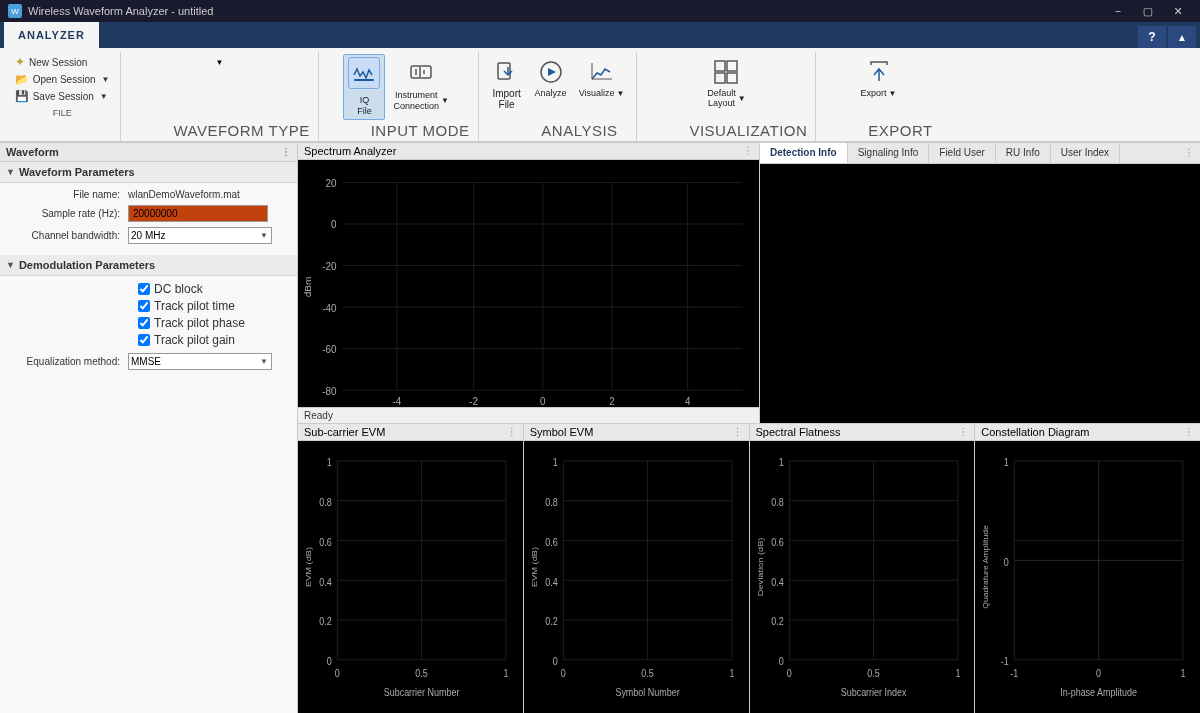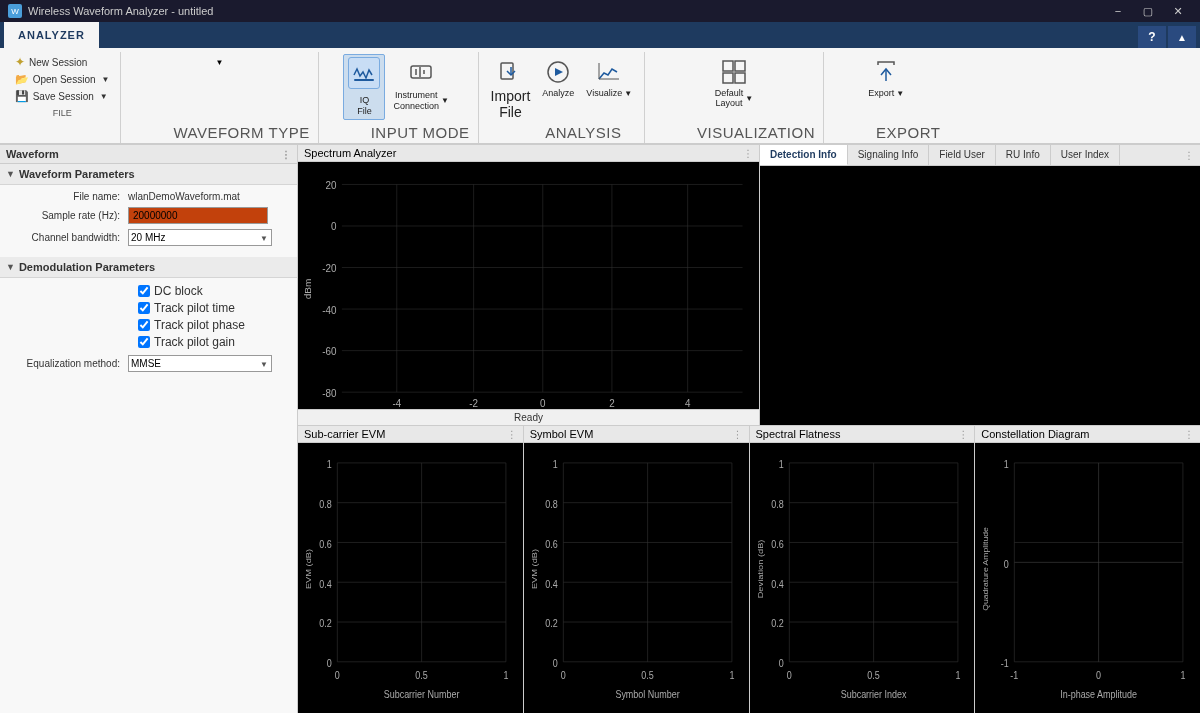--- a/index.html
+++ b/index.html
@@ -49,21 +49,21 @@
     .select-arrow { position: absolute; right: 4px; top: 50%; transform: translateY(-50%); font-size: 8px; color: #555; pointer-events: none; }
 
     .checkbox-row { display: flex; align-items: center; gap: 4px; margin-bottom: 3px; margin-left: 130px; }
     .checkbox-row input[type=checkbox] { width: 12px; height: 12px; }
     .checkbox-row label { font-size: 12px; color: #333; }
 
     
     .right-area { flex: 1; display: flex; flex-direction: column; overflow: hidden; }
 
     
-    .top-row { display: flex; height: 280px; text-align: center; }
+    .top-row { display: flex; height: 280px; }
 
     
     .spectrum-panel { flex: 1; display: flex; flex-direction: column; border-right: 1px solid #ccc; }
     .chart-header { background: #e8e8e8; border-bottom: 1px solid #ccc; padding: 2px 6px; display: flex; align-items: center; justify-content: space-between; }
     .chart-handle { color: #999; font-size: 10px; }
 
     
     .detection-panel { width: 440px; display: flex; flex-direction: column; flex-shrink: 0; }
     .detection-tabs { background: #e8e8e8; border-bottom: 1px solid #ccc; display: flex; align-items: center; justify-content: space-between; }
     .det-tabs-list { display: flex; }
@@ -181,21 +181,21 @@
     <div class="ribbon-group" style="min-width:150px;">
       <div class="ribbon-group-items">
         <div style="display:flex;flex-direction:column;align-items:center;cursor:pointer;padding:2px 4px;">
           <div style="width:32px;height:32px;display:flex;align-items:center;justify-content:center;">
             <svg width="26" height="26" viewBox="0 0 26 26">
               <rect x="4" y="4" width="12" height="16" rx="1" fill="none" stroke="#555" stroke-width="1.5"></rect>
               <polyline points="10,12 14,16 18,12" fill="none" stroke="#1e5a9e" stroke-width="1.5"></polyline>
               <line x1="14" y1="8" x2="14" y2="16" stroke="#1e5a9e" stroke-width="1.5"></line>
             </svg>
           </div>
-          <div style="font-size:14px;color:#222;text-align:center;">Import<br>File</div>
+          <div style="font-size:10px;color:#222;text-align:center;">Import<br>File</div>
         </div>
         <div style="display:flex;flex-direction:column;align-items:center;cursor:pointer;padding:2px 4px;">
           <div style="width:32px;height:32px;display:flex;align-items:center;justify-content:center;">
             <svg width="26" height="26" viewBox="0 0 26 26">
               <circle cx="13" cy="13" r="10" fill="none" stroke="#555" stroke-width="1.5"></circle>
               <polygon points="10,9 10,17 18,13" fill="#1e5a9e"></polygon>
             </svg>
           </div>
           <div style="font-size:9px;color:#222;text-align:center;">Analyze</div>
         </div>

